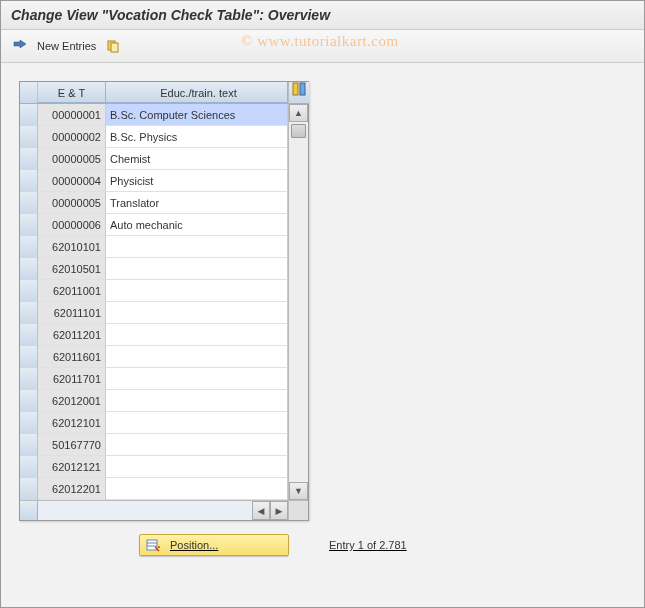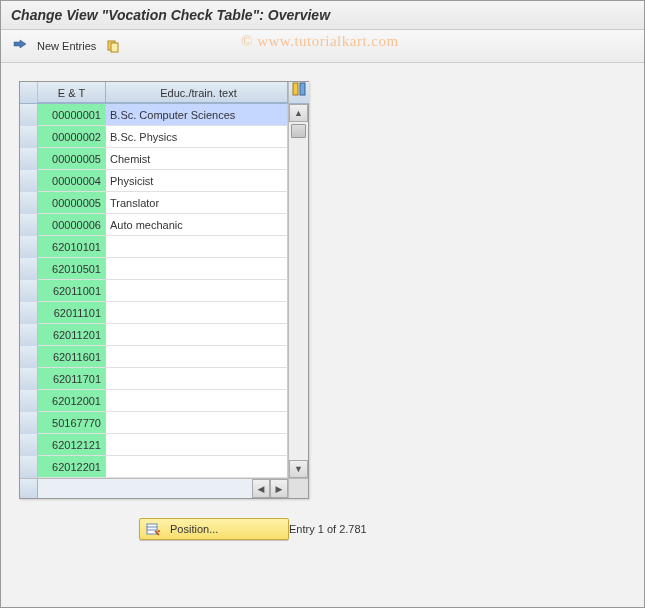--- a/index.html
+++ b/index.html
@@ -85,21 +85,21 @@
       border-right: 1px solid #b8c4d4;
       background: linear-gradient(to bottom, #e4ecf4, #cad8e8);
       cursor: pointer;
     }
     .cell-key {
       width: 68px;
       border-right: 1px solid #ccc;
       border-bottom: 1px solid #e0e0e0;
       text-align: right;
       padding-right: 4px;
-      background: #86efac;
+      background: #e5e5e5;
       color: #333;
       font-size: 11px;
     }
     .cell-text {
       width: 182px;
       border-right: 1px solid #ccc;
       border-bottom: 1px solid #e0e0e0;
       padding-left: 4px;
       background: #fff;
       color: #333;
@@ -177,22 +177,24 @@
       display: flex; align-items: center; justify-content: center;
     }
     .h-scroll-corner {
       width: 20px;
       background: #e0e0e0;
       border-left: 1px solid #bbb;
     }
     .footer {
       display: flex;
       align-items: center;
-      margin-top: 18px;
+      gap: 40px;
+      margin-top: 12px;
       margin-left: 120px;
+      text-decoration: underline;
     }
     .position-btn {
       display: flex;
       align-items: center;
       gap: 10px;
       background: linear-gradient(to bottom, #fff2a8, #f8df6f);
       border: 1px solid #c9a93a;
       border-radius: 2px;
       padding: 3px 22px 3px 6px;
       font-size: 11px;
@@ -302,20 +304,25 @@
             <div class="cell-text"></div>
           </div>
           <div class="row">
             <div class="cell-sel"></div>
             <div class="cell-key">62011701</div>
             <div class="cell-text"></div>
           </div>
           <div class="row">
             <div class="cell-sel"></div>
             <div class="cell-key">62012001</div>
+            <div class="cell-text"></div>
+          </div>
+          <div class="row">
+            <div class="cell-sel"></div>
+            <div class="cell-key">62012101</div>
             <div class="cell-text"></div>
           </div>
           <div class="row">
             <div class="cell-sel"></div>
             <div class="cell-key">50167770</div>
             <div class="cell-text"></div>
           </div>
           <div class="row">
             <div class="cell-sel"></div>
             <div class="cell-key">62012121</div>

